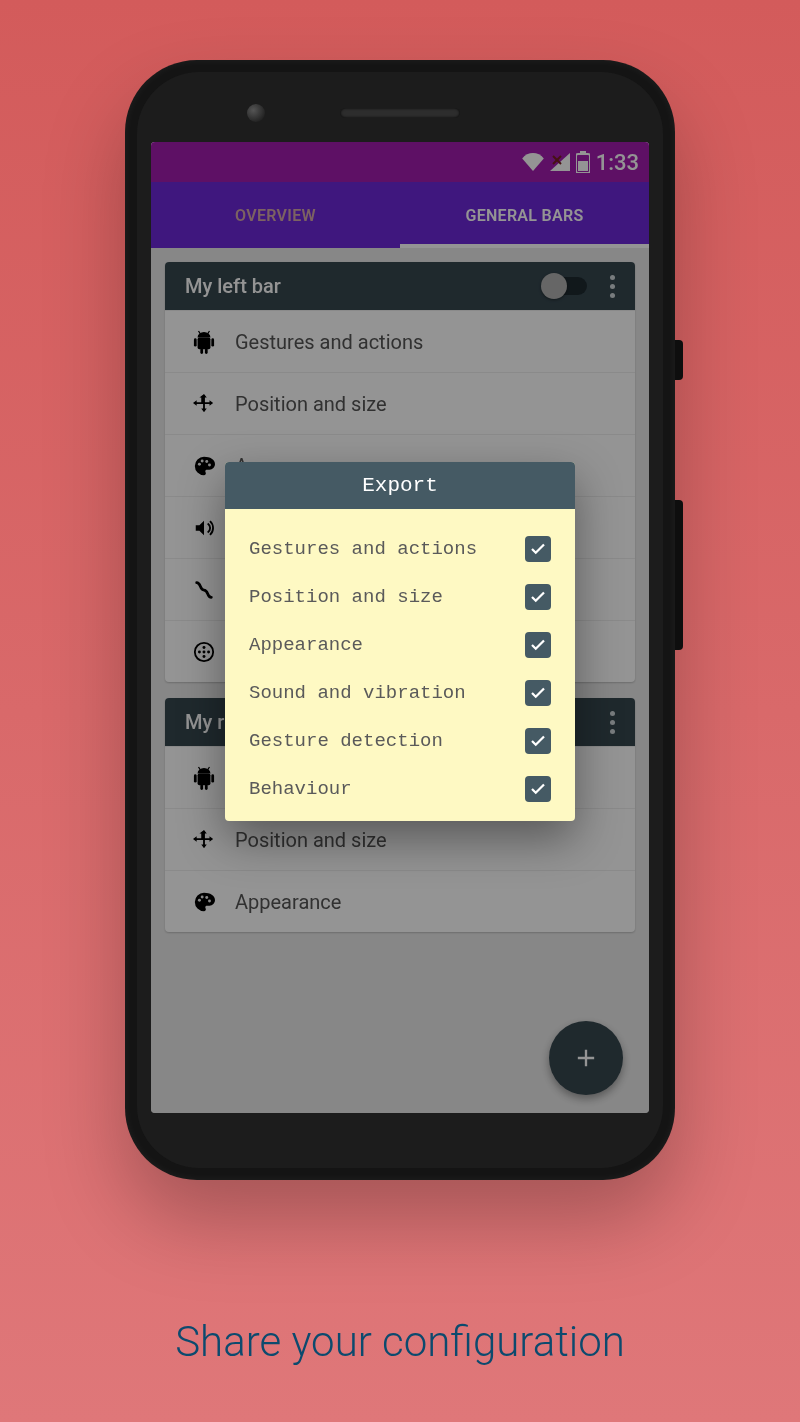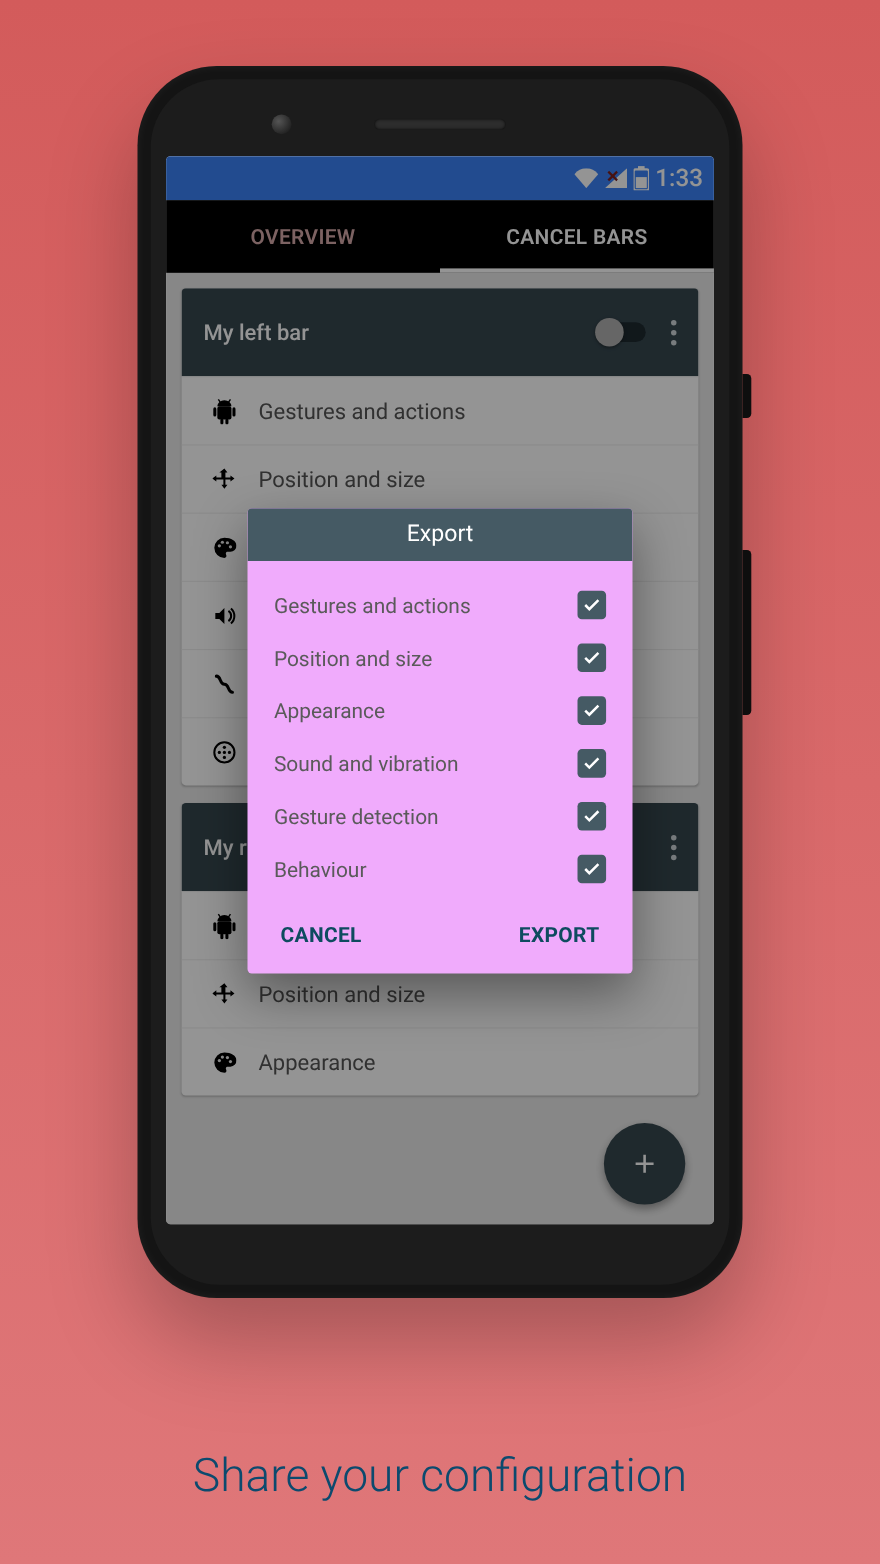--- a/index.html
+++ b/index.html
@@ -43,43 +43,43 @@
   }
   .screen {
     width:100%; height:100%;
     background:#e9e9e9;
     border-radius: 4px;
     overflow:hidden;
     position:relative;
   }
   
   .statusbar {
-    height: 40px; background:#3b82f6; color:#fff;
+    height: 40px; background:#a21caf; color:#fff;
     display:flex; align-items:center; justify-content:flex-end; padding: 0 10px; gap:6px;
     font-size: 22px; font-weight:500;
   }
   .sb-icon { display:inline-flex; align-items:center; }
   
   .tabbar {
-    height: 66px; background:#000000; display:flex;
-    color:#d6a9a9; font-size:19px; font-weight:600; letter-spacing:.3px;
+    height: 66px; background:#6d28d9; display:flex;
+    color:#d6a9a9; font-size:16px; font-weight:600; letter-spacing:.3px;
   }
   .tab { flex:1; display:flex; align-items:center; justify-content:center; position:relative;}
   .tab.active { color:#fff; }
   .tab.active::after{
     content:""; position:absolute; bottom:0; left:0; right:0; height:4px; background:#fff;
   }
   
   .content { padding: 14px; position:relative; height: calc(100% - 106px);}
   .card {
     background:#fff; border-radius:4px; margin-bottom:16px; overflow:hidden;
     box-shadow: 0 1px 2px rgba(0,0,0,.2);
   }
   .card-header {
-    background:#36474f; color:#fff; height:80px;
+    background:#36474f; color:#fff; height:48px;
     display:flex; align-items:center; padding:0 6px 0 20px; font-size:20px; font-weight:500;
   }
   .card-header .spacer { flex:1; }
   .switch {
     width:44px; height:18px; background:#1e2a30; border-radius:10px; position:relative; margin-right:8px;
   }
   .switch .knob {
     position:absolute; left:-2px; top:-4px; width:26px; height:26px; border-radius:50%; background:#b0b0b0;
     box-shadow:0 1px 3px rgba(0,0,0,.4);
   }
@@ -98,23 +98,24 @@
     background:#36474f; color:#fff; display:flex; align-items:center; justify-content:center;
     box-shadow:0 4px 8px rgba(0,0,0,.35);
   }
   .fab svg{display:block;}
   
   .dim {
     position:absolute; inset:0; background:rgba(0,0,0,.42);
   }
   .dialog {
     position:absolute; left:50%; top:320px; transform:translateX(-50%);
-    width:350px; background:#f0abfc; border-radius:4px;
+    width:350px; background:#fef9c3; border-radius:4px;
     box-shadow: 0 18px 46px rgba(0,0,0,.4);
     overflow:hidden;
+    font-family:Liberation Mono, monospace;
   }
   .dialog-title {
     background:#455a64; color:#fff; text-align:center; font-size:21px; padding:12px 0;
   }
   .dialog-body { padding: 16px 24px 8px 24px; }
   .drow {
     display:flex; align-items:center; justify-content:space-between;
     font-size:19px; color:#5a5a5a; padding:11px 0;
   }
   .checkbox {
@@ -164,21 +165,21 @@
             </svg>
         </span>
         <span>1:33</span>
       </div>
 
       <div class="tabbar">
         <div class="tab">
             <span>OVERVIEW</span>
           </div>
         <div class="tab active">
-            <span>CANCEL BARS</span>
+            <span>GENERAL BARS</span>
           </div>
       </div>
 
       <div class="content">
 
         <div class="card">
           <div class="card-header">
             <span>My left bar</span>
             <span class="spacer"></span>
             <div class="switch">
@@ -360,23 +361,19 @@
           </div>
           <div class="drow">
             <span>Behaviour</span>
             <span class="checkbox">
                 <svg width="18" height="18" viewBox="0 0 24 24">
                   <path fill="none" stroke="#fff" stroke-width="3" d="M4 12l5 5L20 6"></path>
                 </svg>
               </span>
           </div>
         </div>
-        <div class="dialog-actions">
-          <span class="btn">CANCEL</span>
-          <span class="btn">EXPORT</span>
-        </div>
       </div>
 
     </div>
   </div>
 </div>
 
 <div class="caption">Share your configuration</div>
 
 </body></html>

